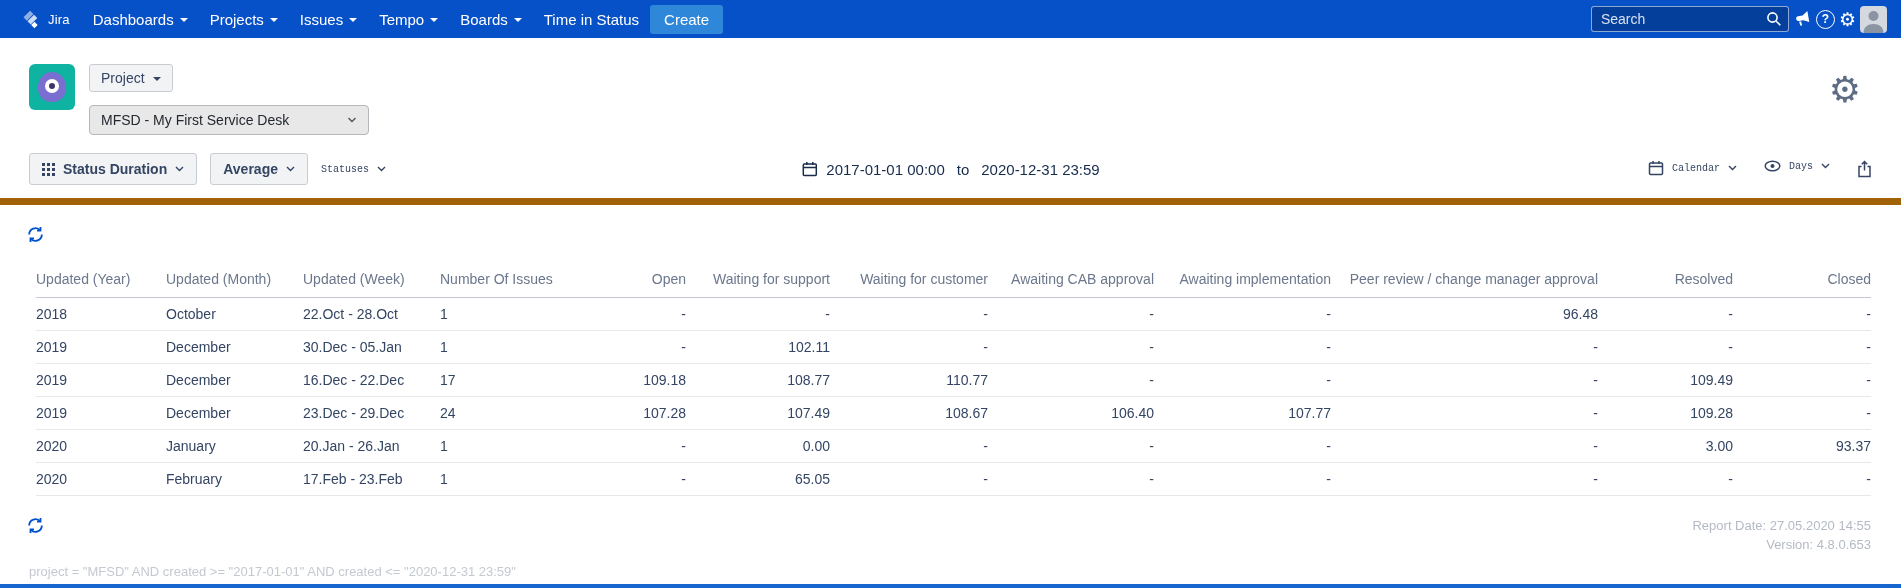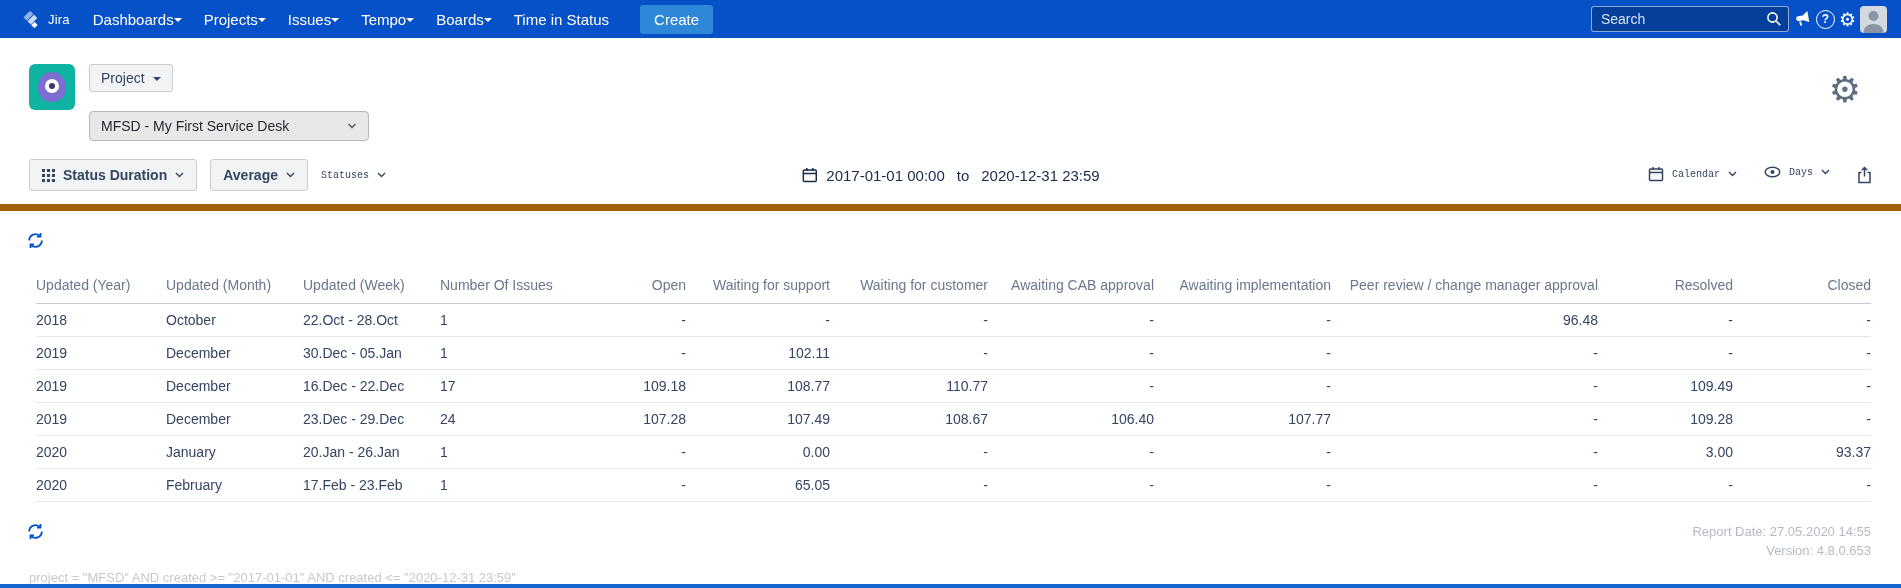--- a/index.html
+++ b/index.html
@@ -3,41 +3,41 @@
 <meta charset="utf-8">
 <style>
   *{box-sizing:border-box;margin:0;padding:0}
   html,body{width:1901px;height:588px}
   body{font-family:"Liberation Sans",sans-serif;background:#fff;position:relative;overflow:hidden}
 
   
   .navbar{height:38px;background:#0751c8;display:flex;align-items:center;padding:0 14px}
   .logo{display:flex;align-items:center;gap:7px;color:#fff;padding:0 12px 0 6px;cursor:pointer;text-decoration:none}
   .logo-text{font-size:13px;font-weight:500;letter-spacing:.2px}
-  .nav-item{display:flex;align-items:center;color:#fff;font-size:15px;padding:16px 11px;height:38px;cursor:pointer;text-decoration:none;white-space:nowrap}
+  .nav-item{display:flex;align-items:center;gap:6px;color:#fff;font-size:15px;padding:16px 11px;height:38px;cursor:pointer;text-decoration:none;white-space:nowrap}
   .caret{width:0;height:0;border-left:4px solid transparent;border-right:4px solid transparent;border-top:4.5px solid currentColor;display:inline-block;margin-top:2px}
-  .create-btn{margin-left:20px;background:#2e87d8;color:#fff;border:none;border-radius:3px;font-size:15px;font-weight:500;padding:6px 14px;cursor:pointer;font-family:inherit}
+  .create-btn{margin-left:0;background:#2e87d8;color:#fff;border:none;border-radius:3px;font-size:15px;font-weight:500;padding:6px 14px;cursor:pointer;font-family:inherit}
   .nav-right{margin-left:auto;display:flex;align-items:center;gap:4px}
   .search-box{position:relative;display:flex;align-items:center}
   .search-input{width:198px;height:26px;background:rgba(0,0,0,.22);border:1px solid rgba(255,255,255,.55);border-radius:3px;color:#fff;font-size:14px;padding:0 28px 0 9px;font-family:inherit;outline:none}
   .search-input::placeholder{color:rgba(255,255,255,.85)}
   .search-icon{position:absolute;right:7px;top:5px;display:flex}
   .nav-icon{color:#fff;display:flex;align-items:center;cursor:pointer}
   .gear-glyph{font-size:19px;line-height:1;color:#fff}
   .help-circle{width:19px;height:19px;border:1.5px solid #fff;border-radius:50%;font-size:12px;font-weight:bold;display:flex;align-items:center;justify-content:center;color:#fff}
   .avatar{width:27px;height:27px;border-radius:4px;overflow:hidden;cursor:pointer;display:flex}
 
   
   .project-header{display:flex;justify-content:space-between;align-items:flex-start;padding:26px 40px 0 29px}
   .project-left{display:flex;gap:14px}
   .project-avatar{width:46px;height:46px;border-radius:6px;background:#0fb3a2;position:relative;overflow:hidden;flex:0 0 auto}
   .monster-body{position:absolute;left:9px;top:8px;width:28px;height:30px;border-radius:50% 50% 46% 46%;background:#7a6fd0}
   .monster-eye{position:absolute;left:16px;top:15px;width:14px;height:14px;border-radius:50%;background:#fff}
   .monster-pupil{position:absolute;left:20px;top:19px;width:6px;height:6px;border-radius:50%;background:#3b3663}
-  .project-controls{display:flex;flex-direction:column;gap:19px;align-items:flex-start}
+  .project-controls{display:flex;flex-direction:column;gap:13px;align-items:flex-start}
   .btn{display:inline-flex;align-items:center;gap:8px;background:#f2f3f4;border:1px solid #c9ccd1;border-radius:3px;color:#344563;font-size:14px;padding:5px 11px;cursor:pointer;font-family:inherit}
   .project-select{width:280px;height:30px;background:#e8e8e8;border:1px solid #b4b7bc;border-radius:4px;display:flex;align-items:center;justify-content:space-between;padding:0 11px;font-size:14px;color:#24292f;cursor:pointer;font-family:inherit}
   .big-gear{font-size:36px;color:#5e6c84;line-height:1;cursor:pointer;margin-top:8px;background:none;border:none}
 
   
   .toolbar{display:flex;align-items:center;padding:14px 29px 13px;border-bottom:7px solid #a16207;position:relative;margin-top:4px}
   .toolbar-left{display:flex;align-items:center;gap:13px}
   .btn.bold{font-weight:bold;padding:7px 12px}
   .ghost{display:inline-flex;align-items:center;gap:8px;background:none;border:none;color:#344563;font-size:10px;cursor:pointer;font-family:Liberation Mono, monospace;white-space:nowrap}
   .toolbar-center{position:absolute;left:50%;transform:translateX(-50%);display:flex;align-items:center;gap:9px;font-size:15px;color:#172b4d;cursor:pointer}

